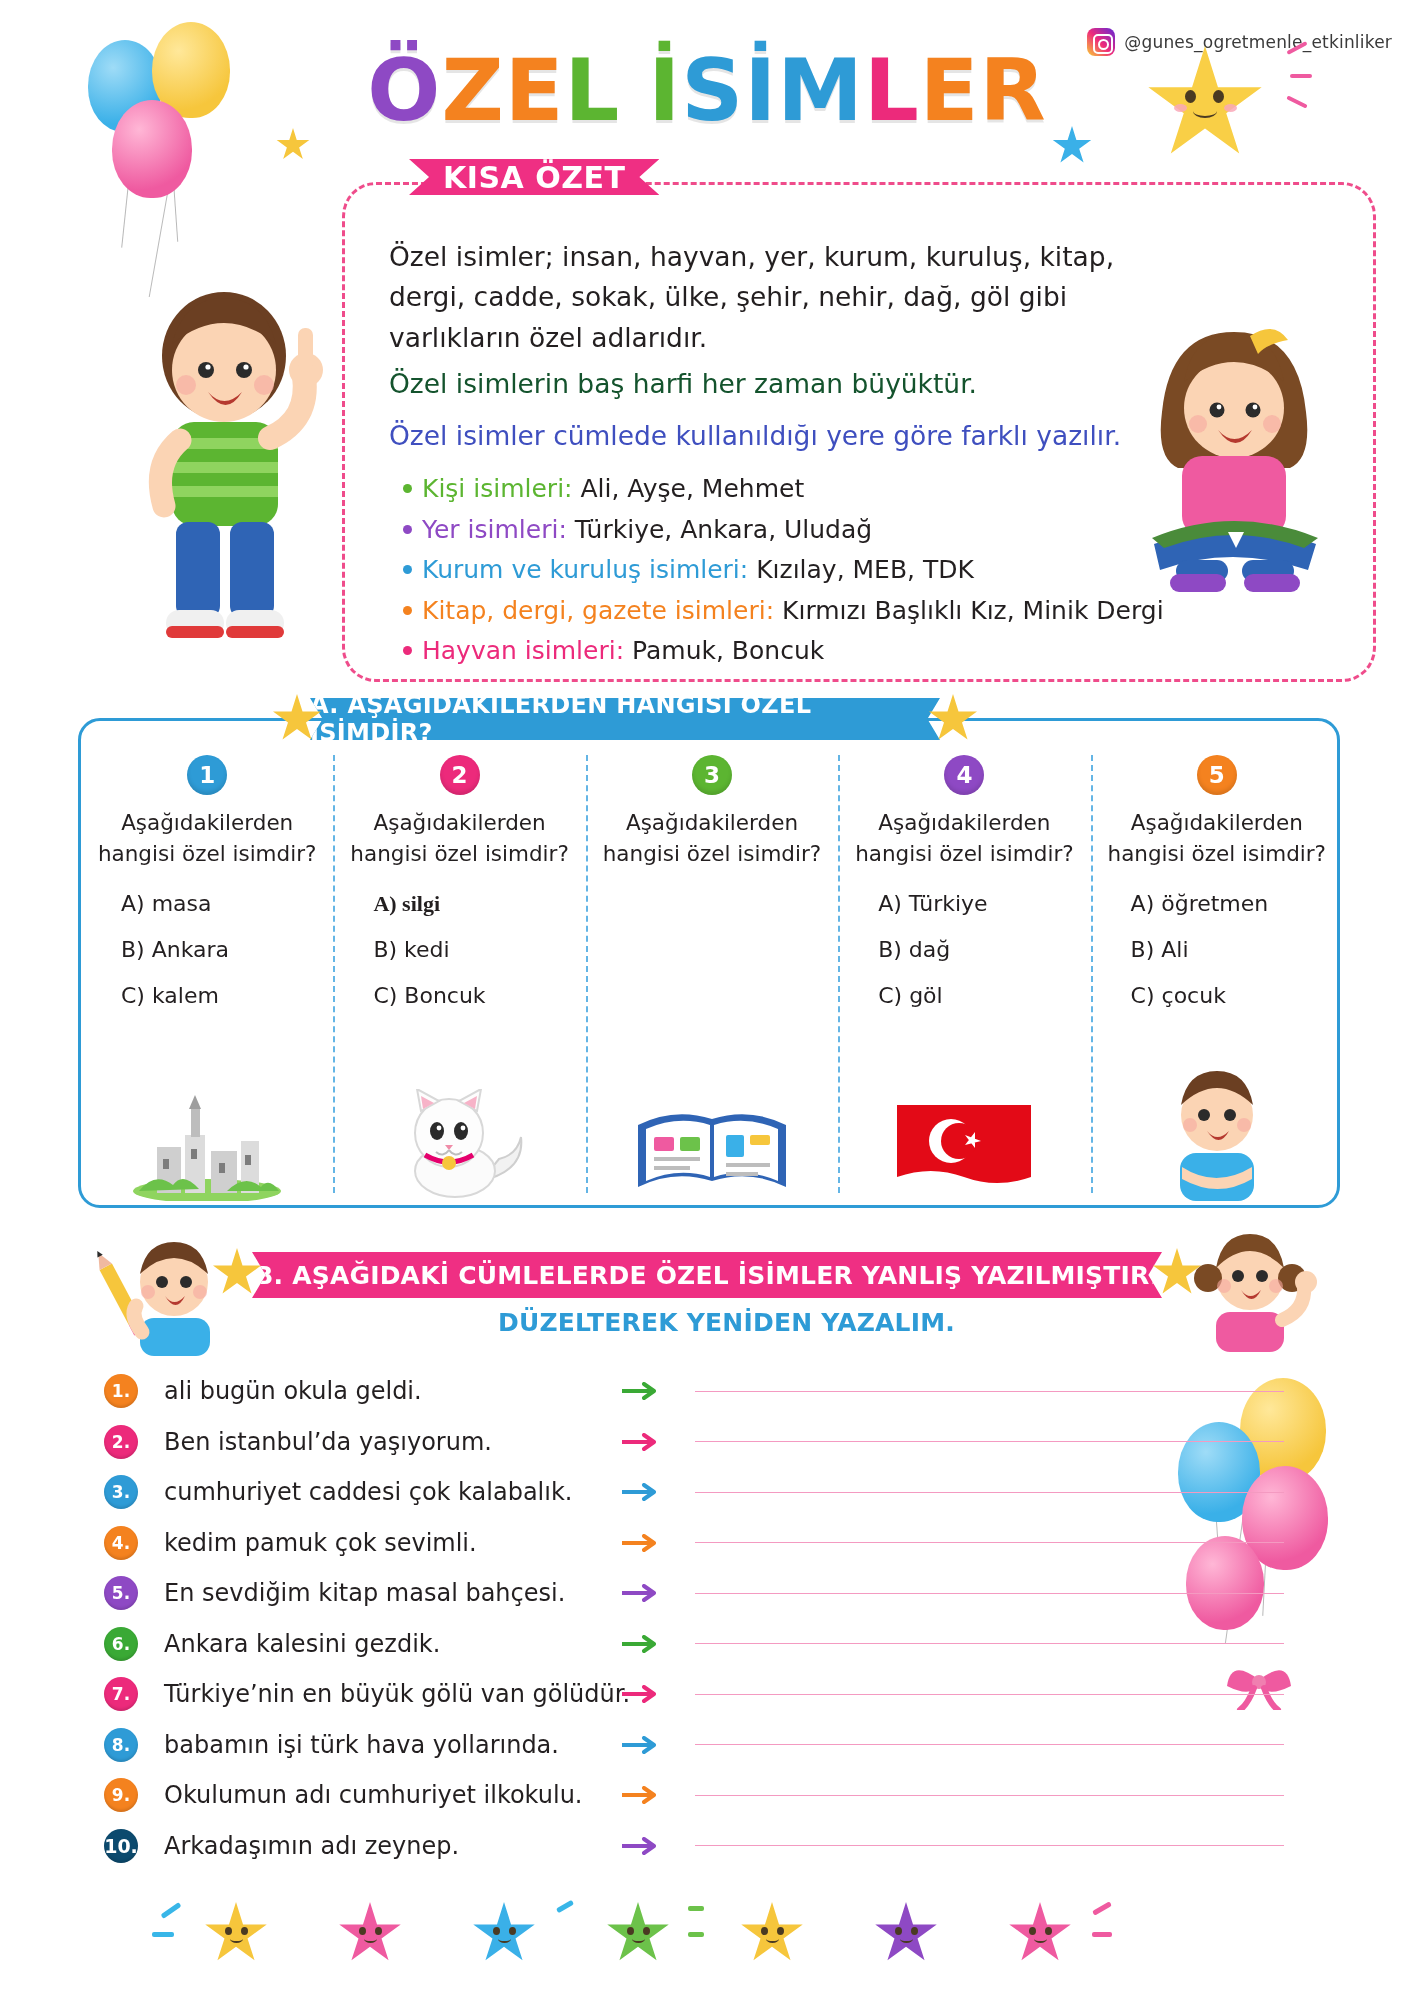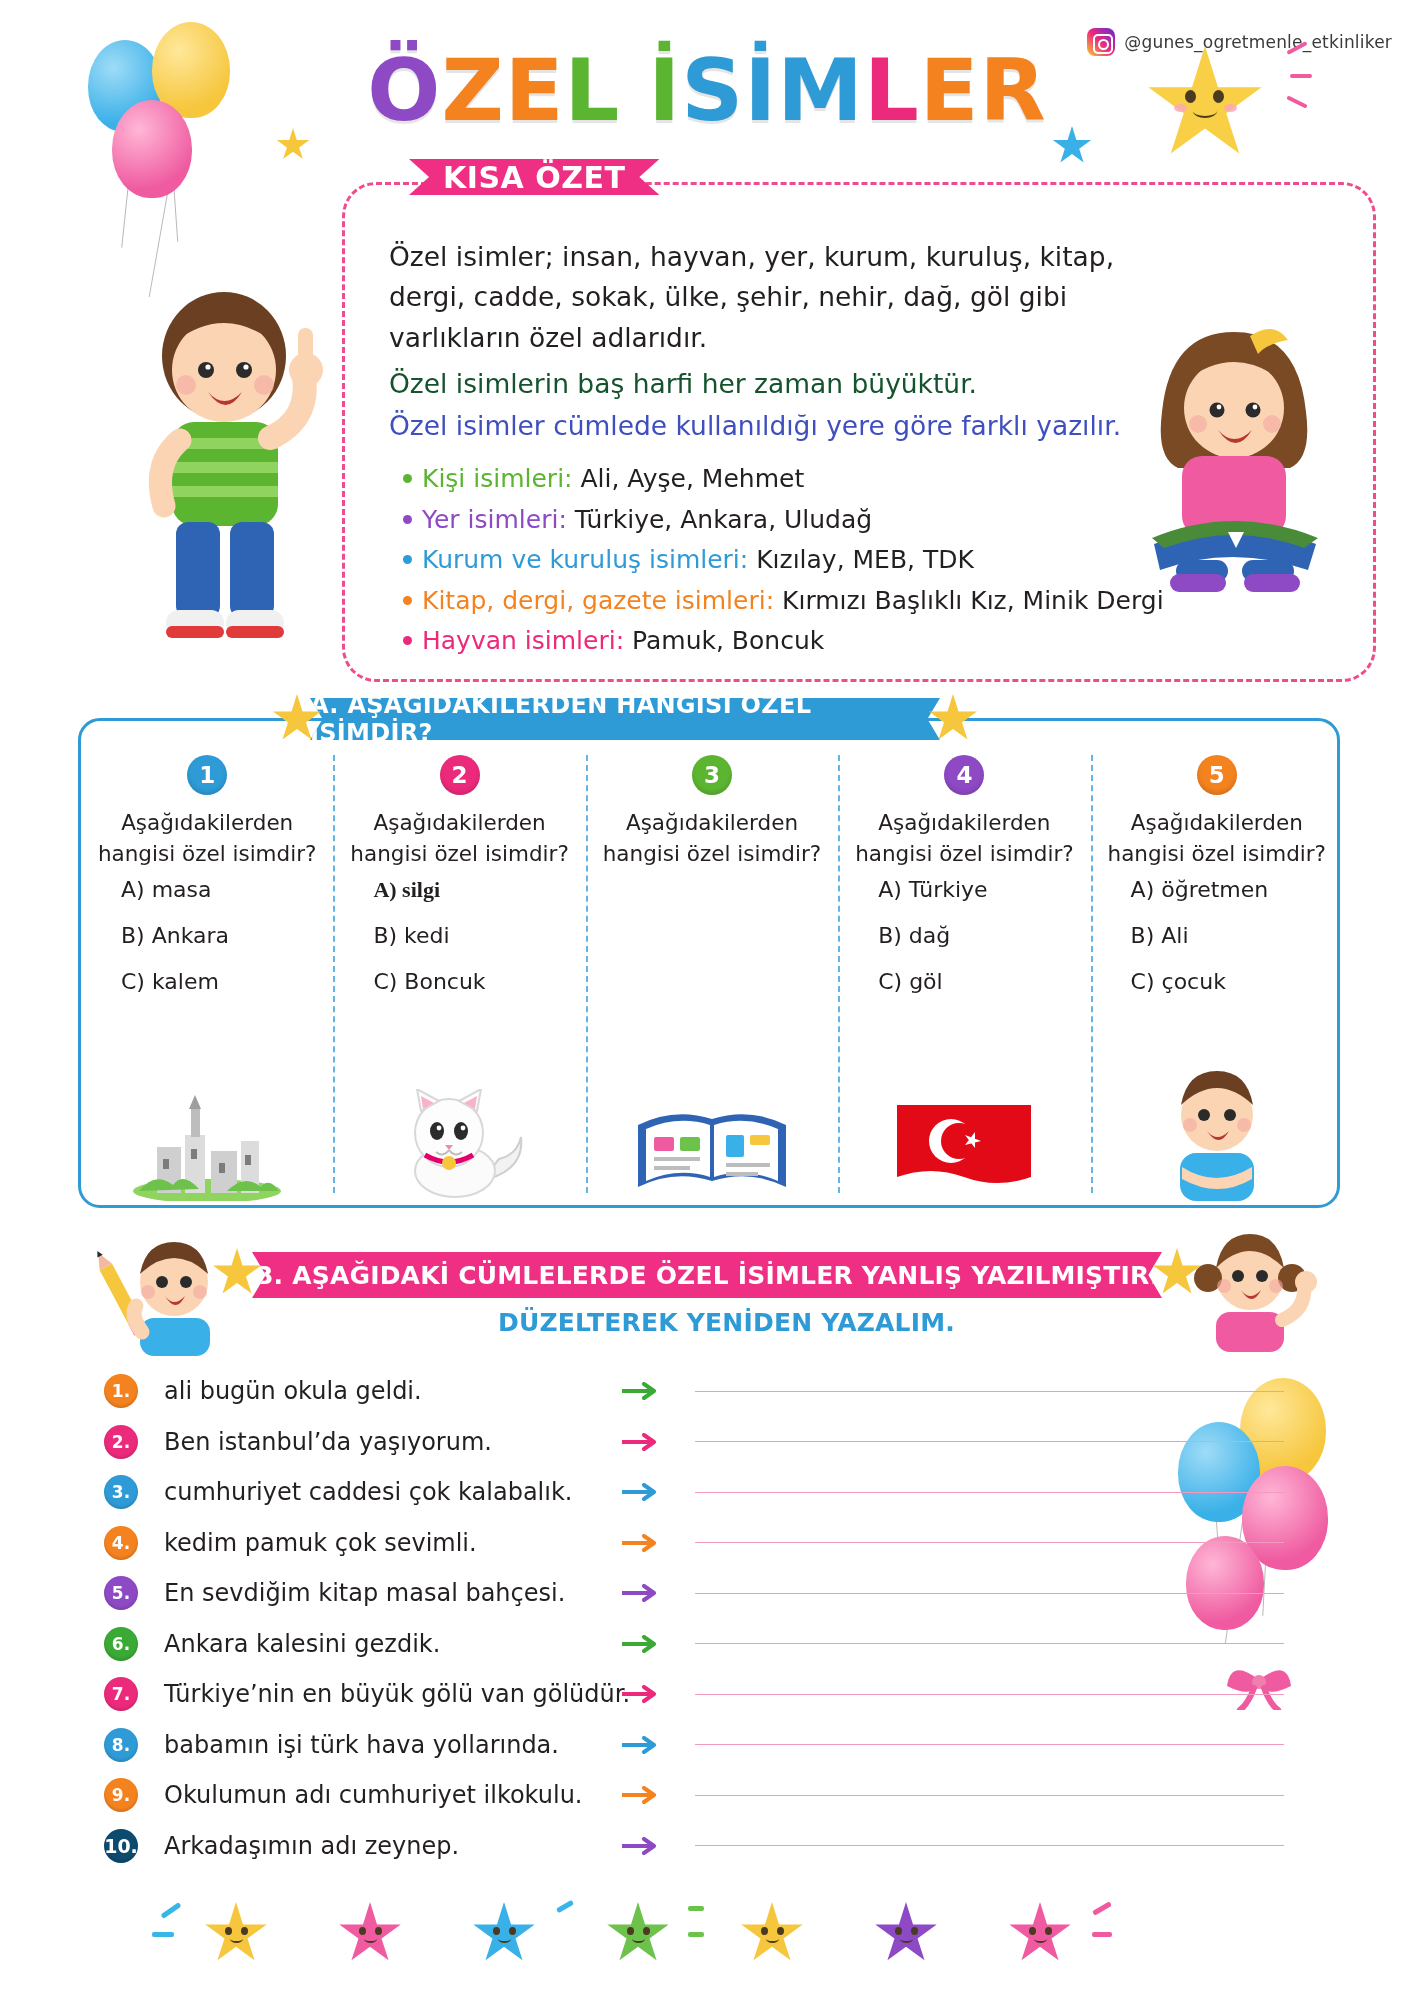--- a/index.html
+++ b/index.html
@@ -85,21 +85,21 @@
     clip-path: polygon(0 0, 100% 0, 92% 50%, 100% 100%, 0 100%, 8% 50%);
     font-family:"DejaVu Sans", sans-serif;
   }
   .sum-body { padding: 52px 44px 0 44px; }
   .sum-p {
     font-size:26.5px; line-height:1.52; color:#231f20;
     font-family:"DejaVu Sans", sans-serif; max-width:760px;
   }
   .sum-rule { font-size:26.5px; line-height:1.5; font-family:"DejaVu Sans", sans-serif; }
   .rule-pink { color:#14532d; margin-top:6px; }
-  .rule-blue { color:#3f4fbf; margin-top:2px; }
+  .rule-blue { color:#3f4fbf; margin-top:12px; }
   .sum-list { margin-top:14px; list-style:none; }
   .sum-li {
     font-size:25px; line-height:1.62; color:#231f20;
     font-family:"DejaVu Sans", sans-serif; display:flex; align-items:baseline; gap:10px;
     padding-left:14px;
   }
   .dot { width:9px; height:9px; border-radius:50%; flex:0 0 auto; position:relative; top:-4px; }
   .li-label { font-weight:400; }
   .li-val { color:#231f20; }
 
@@ -127,21 +127,21 @@
   .qnum {
     width:40px; height:40px; border-radius:50%; color:#fff;
     display:flex; align-items:center; justify-content:center;
     font-size:23px; font-weight:900; font-family:"DejaVu Sans", sans-serif;
     box-shadow: inset 0 -3px 4px rgba(0,0,0,.12);
   }
   .qtext {
     margin-top:12px; text-align:center; font-size:21.5px; line-height:1.45; color:#231f20;
     font-family:"DejaVu Sans", sans-serif;
   }
-  .qopts { margin-top:10px; align-self:flex-start; padding-left:30px; }
+  .qopts { margin-top:24px; align-self:flex-start; padding-left:30px; }
   .qopt {
     font-size:22px; line-height:1.0; color:#231f20; margin-bottom:24px;
     font-family:"DejaVu Sans", sans-serif; white-space:nowrap;
   }
   .qopt.serif { font-family:"Liberation Serif", serif; font-weight:700; }
   .qart { position:absolute; bottom:6px; left:50%; transform:translateX(-50%); }
 
   
   .bandB {
     position:absolute; left:252px; top:1252px; width:910px; height:46px;

